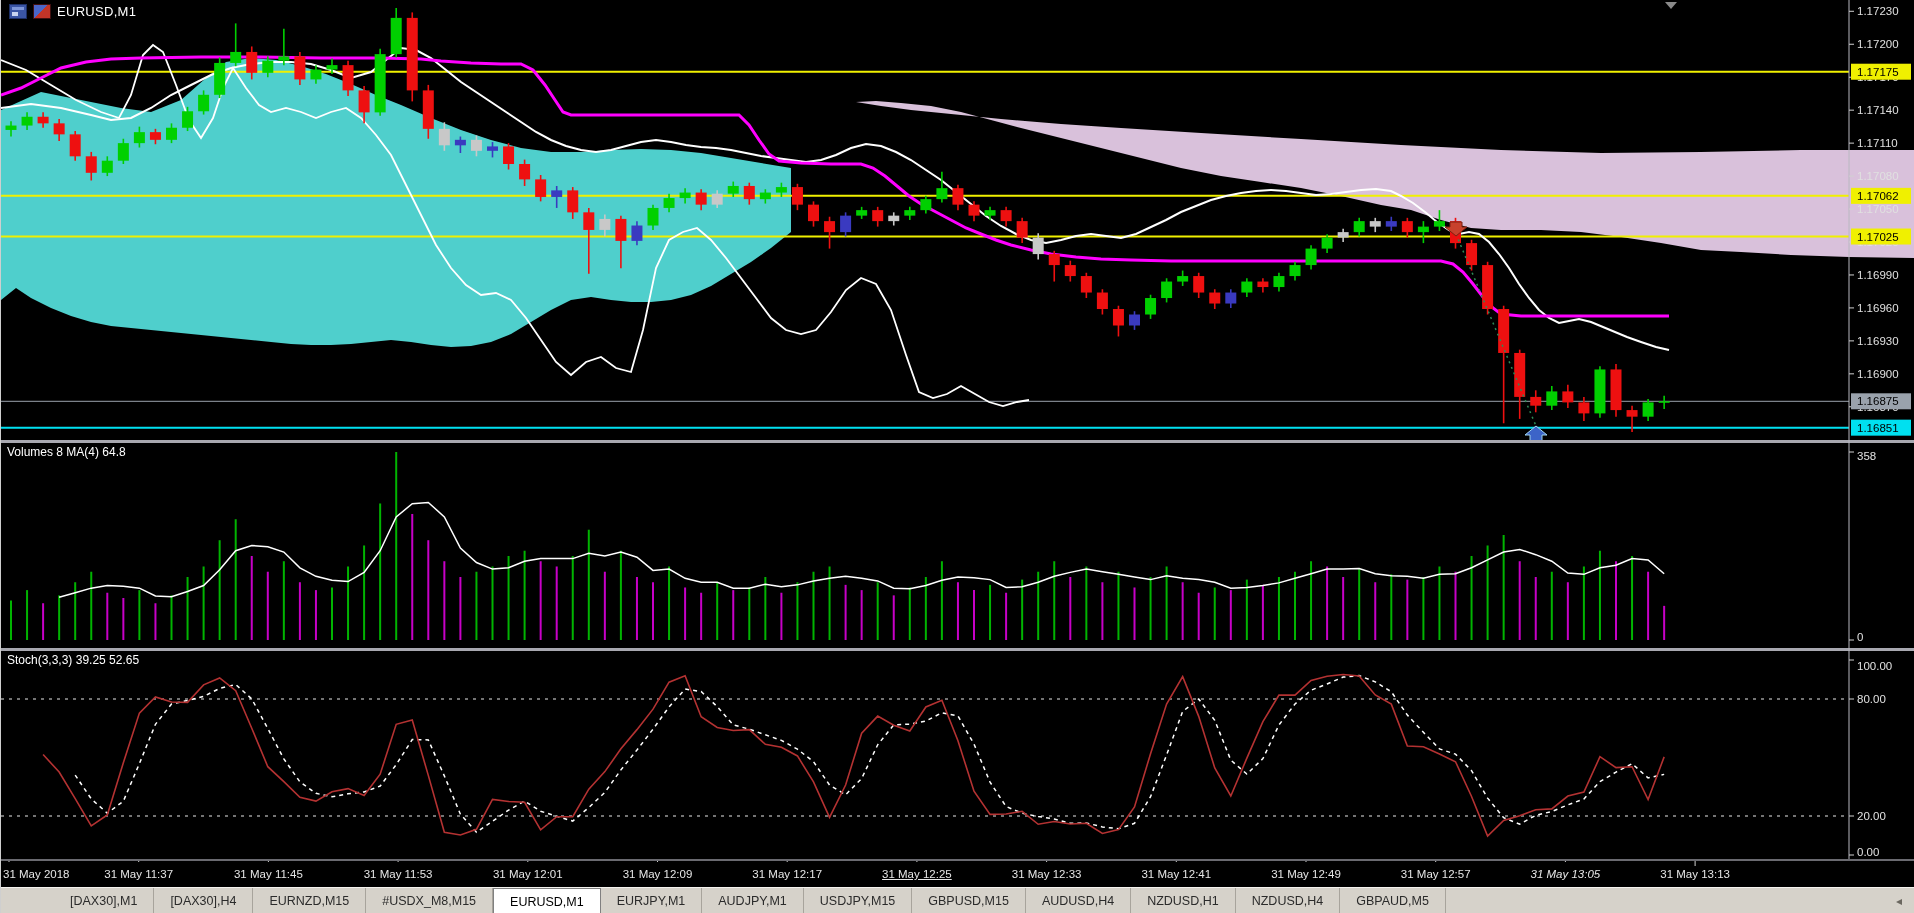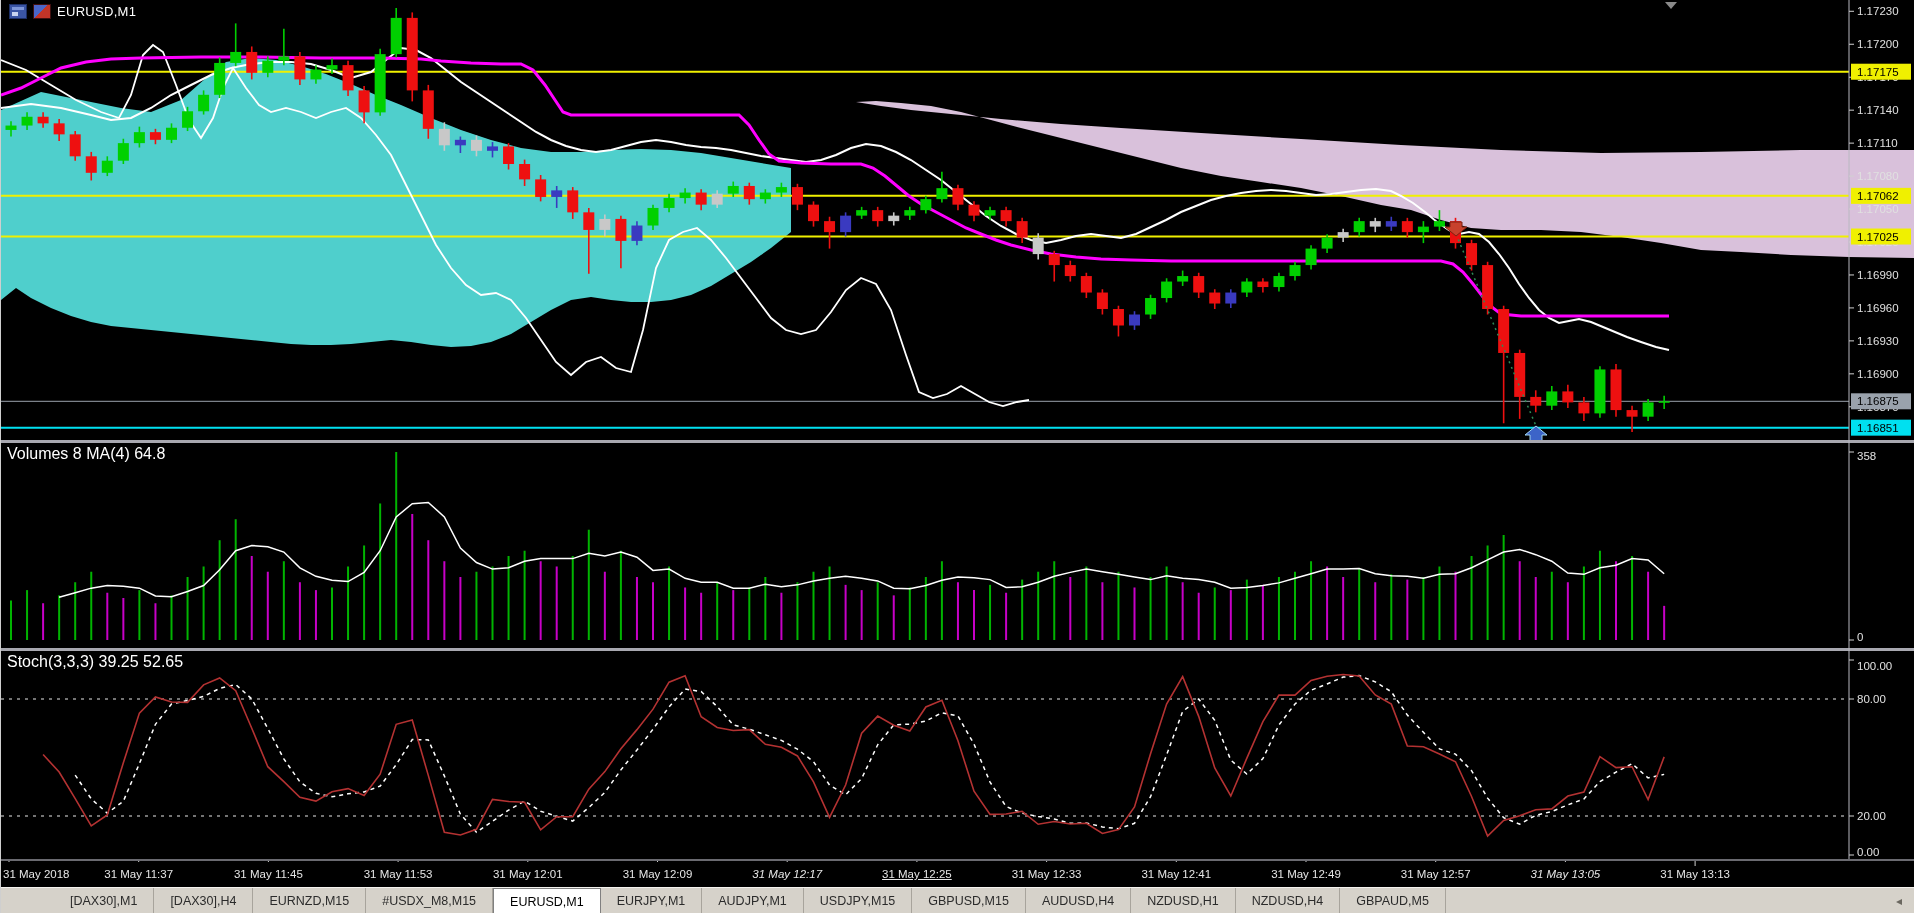--- a/index.html
+++ b/index.html
@@ -1,19 +1,19 @@
 <!DOCTYPE html>
 <html><head>
 <meta charset="utf-8">
 <style>
   html,body{margin:0;padding:0;background:#000;width:1914px;height:913px;overflow:hidden;
     font-family:"Liberation Sans",sans-serif;-webkit-font-smoothing:none;}
   #app{position:relative;width:1914px;height:913px;background:#000;border-left:1px solid #cfcfcf;box-sizing:border-box;}
   #chart-svg{position:absolute;left:0;top:0;}
-  .overlay-label{position:absolute;color:#fff;font-size:16px;white-space:nowrap;z-index:5;}
+  .overlay-label{position:absolute;color:#fff;font-size:12px;white-space:nowrap;z-index:5;}
   #title-bar{position:absolute;left:8px;top:4px;display:flex;align-items:center;gap:6px;z-index:6;}
   .tb-icon{width:18px;height:15px;position:relative;display:inline-block;}
   .icon-window{background:#3a55a4;border:1px solid #1c2f66;box-sizing:border-box;}
   .icon-window:before{content:"";position:absolute;left:2px;top:2px;right:2px;height:3px;background:#7e97d8;}
   .icon-window:after{content:"";position:absolute;left:2px;top:7px;width:6px;bottom:2px;background:#c8d4f0;}
   .icon-books{background:linear-gradient(135deg,#4a66c8 0 45%,#c23428 45% 100%);border:1px solid #401010;box-sizing:border-box;}
   #symbol-title{color:#fff;font-size:13px;letter-spacing:.3px;}
   #vol-label{left:6px;top:445px;}
   #stoch-label{left:6px;top:653px;}
   #time-axis{position:absolute;left:0;top:862px;width:1644px;height:24px;background:#000;z-index:4;}
@@ -452,21 +452,21 @@
   <div class="overlay-label" id="vol-label">Volumes 8 MA(4) 64.8</div>
   <div class="overlay-label" id="stoch-label">Stoch(3,3,3) 39.25 52.65</div>
 
   <div id="time-axis">
       <span class="time-label" style="left: 2px;">31 May 2018</span>
       <span class="time-label" style="left: 137.7px; transform: translateX(-50%);">31 May 11:37</span>
       <span class="time-label" style="left: 267.4px; transform: translateX(-50%);">31 May 11:45</span>
       <span class="time-label" style="left: 397.1px; transform: translateX(-50%);">31 May 11:53</span>
       <span class="time-label" style="left: 526.8px; transform: translateX(-50%);">31 May 12:01</span>
       <span class="time-label" style="left: 656.5px; transform: translateX(-50%);">31 May 12:09</span>
-      <span class="time-label" style="left: 786.2px; transform: translateX(-50%); font-style: italic;">31 May 12:17</span>
+      <span class="time-label" style="left: 786.2px; transform: translateX(-50%);">31 May 12:17</span>
       <span class="time-label" style="left: 915.9px; transform: translateX(-50%); text-decoration: underline;">31 May 12:25</span>
       <span class="time-label" style="left: 1045.6px; transform: translateX(-50%);">31 May 12:33</span>
       <span class="time-label" style="left: 1175.3px; transform: translateX(-50%); text-align: right;">31 May 12:41</span>
       <span class="time-label" style="left: 1305px; transform: translateX(-50%); text-align: center;">31 May 12:49</span>
       <span class="time-label" style="left: 1434.7px; transform: translateX(-50%);">31 May 12:57</span>
       <span class="time-label" style="left: 1564.4px; transform: translateX(-50%); font-style: italic;">31 May 13:05</span>
       <span class="time-label" style="left: 1694.1px; transform: translateX(-50%);">31 May 13:13</span>
     </div>
 
   <div id="tab-bar">

